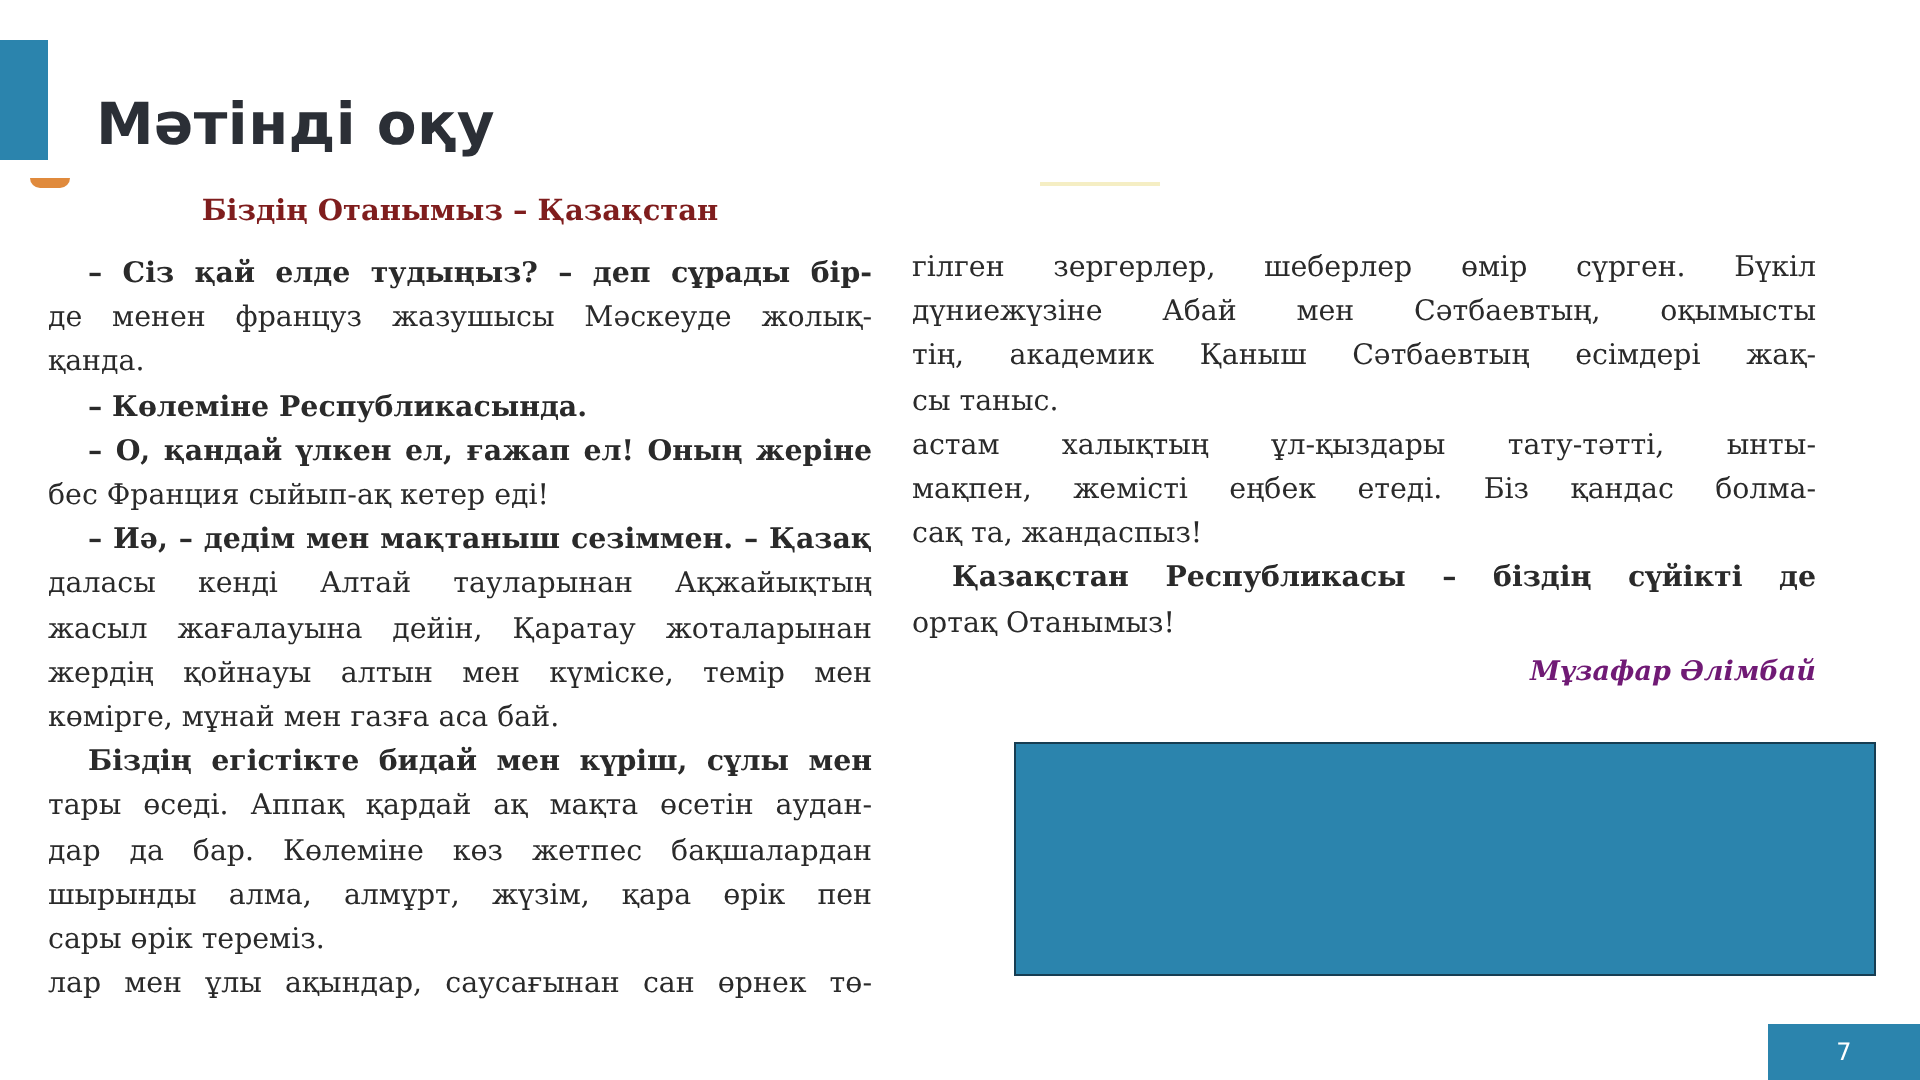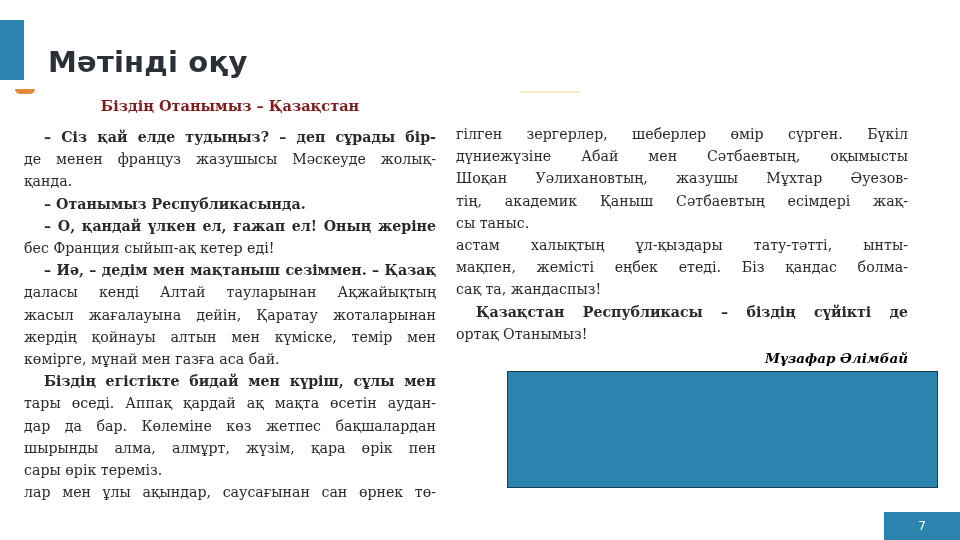--- a/index.html
+++ b/index.html
@@ -93,21 +93,21 @@
       font-weight: bold;
     }
     .author {
       display: block;
       text-align: right;
       font-style: italic;
       font-weight: bold;
       font-size: 13.5px;
       margin-top: 2px;
       line-height: 22px;
-      color: #000000;
+      color: #701a75;
     }
     .blue-box {
       position: absolute;
       left: 507px;
       top: 371px;
       width: 429px;
       height: 115px;
       background: #2b84ad;
       border: 1px solid #173d52;
     }
@@ -132,40 +132,39 @@
 <h1 class="slide-title">Мәтінді оқу</h1>
 
 <div class="orange-mark"></div>
 <div class="yellow-mark"></div>
 
 <div class="page-scan col-left">
   <div class="story-title">Біздің Отанымыз – Қазақстан</div>
   <span class="line indent">– Сіз қай елде тудыңыз? – деп сұрады бір-</span>
   <span class="line">де менен француз жазушысы Мәскеуде жолық-</span>
   <span class="line last">қанда.</span>
-  <span class="line indent last">– Отанымыз Республикасында.</span>
+  <span class="line indent last">– Көлеміне Республикасында.</span>
   <span class="line indent">– О, қандай үлкен ел, ғажап ел! Оның жеріне</span>
   <span class="line last">бес Франция сыйып-ақ кетер еді!</span>
   <span class="line indent">– Иә, – дедім мен мақтаныш сезіммен. – Қазақ</span>
   <span class="line">даласы кенді Алтай тауларынан Ақжайықтың</span>
   <span class="line">жасыл жағалауына дейін, Қаратау жоталарынан</span>
   <span class="line">жердің қойнауы алтын мен күміске, темір мен</span>
   <span class="line last">көмірге, мұнай мен газға аса бай.</span>
   <span class="line indent">Біздің егістікте бидай мен күріш, сұлы мен</span>
   <span class="line">тары өседі. Аппақ қардай ақ мақта өсетін аудан-</span>
   <span class="line">дар да бар. Көлеміне көз жетпес бақшалардан</span>
   <span class="line">шырынды алма, алмұрт, жүзім, қара өрік пен</span>
   <span class="line last">сары өрік тереміз.</span>
   <span class="line">лар мен ұлы ақындар, саусағынан сан өрнек тө-</span>
 </div>
 
 <div class="page-scan col-right">
   <span class="line">гілген зергерлер, шеберлер өмір сүрген. Бүкіл</span>
   <span class="line">дүниежүзіне Абай мен Сәтбаевтың, оқымысты</span>
-  <span class="line">Шоқан Уәлихановтың, жазушы Мұхтар Әуезов-</span>
   <span class="line">тің, академик Қаныш Сәтбаевтың есімдері жақ-</span>
   <span class="line last">сы таныс.</span>
   <span class="line">астам халықтың ұл-қыздары тату-тәтті, ынты-</span>
   <span class="line">мақпен, жемісті еңбек етеді. Біз қандас болма-</span>
   <span class="line last">сақ та, жандаспыз!</span>
   <span class="line indent">Қазақстан Республикасы – біздің сүйікті де</span>
   <span class="line last">ортақ Отанымыз!</span>
   <span class="author">Мұзафар Әлімбай</span>
 </div>
 

